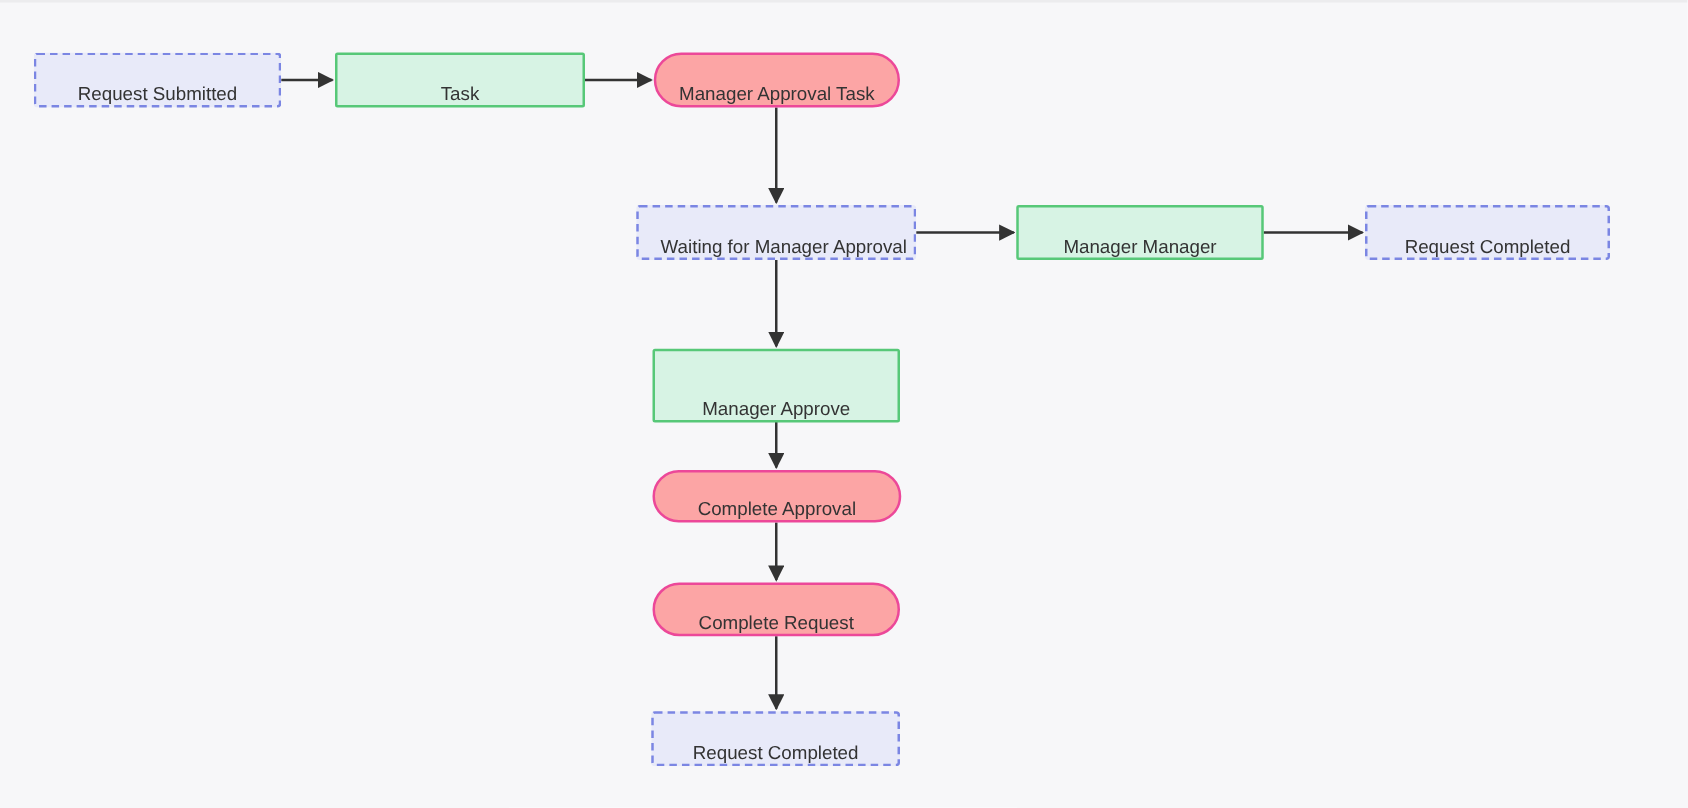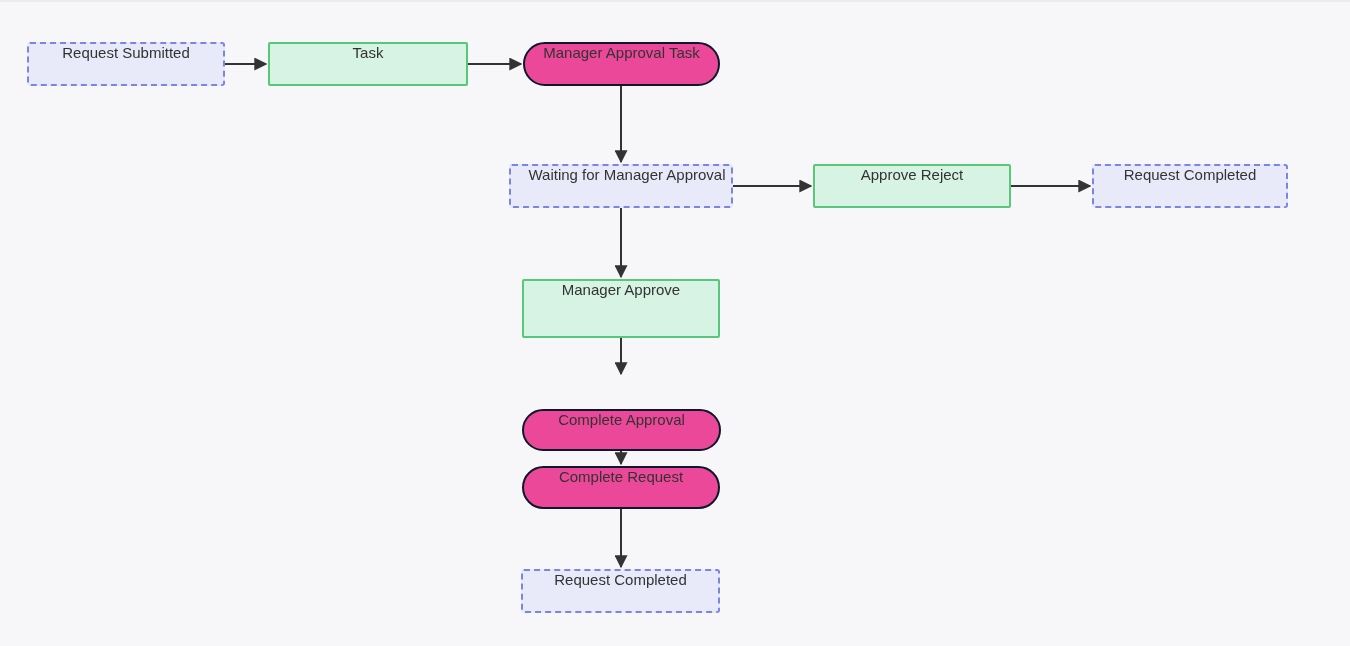--- a/index.html
+++ b/index.html
@@ -14,41 +14,41 @@
   .canvas::before {
     content: "";
     position: absolute;
     left: 0; top: 0; right: 0;
     height: 2px;
     background: #ececee;
   }
   .node {
     position: absolute;
     display: flex;
-    align-items: flex-start;
+    align-items: flex-end;
     justify-content: center;
     box-sizing: border-box;
     font-size: 15px;
     color: #333333;
     text-align: center;
     white-space: nowrap;
   }
   .node-state {
     background: #e8eaf9;
     border: 2px dashed #7b86e3;
     border-radius: 3px;
   }
   .node-action {
     background: #d7f3e4;
     border: 2px solid #57c878;
     border-radius: 2px;
   }
   .node-task {
-    background: #ec4899;
-    border: 2px solid #0f172a;
+    background: #fca5a5;
+    border: 2px solid #ec4899;
     border-radius: 22px;
   }
   .edges-layer {
     position: absolute;
     left: 0; top: 0;
     width: 1350px;
     height: 646px;
     pointer-events: none;
   }
 </style>
@@ -84,32 +84,32 @@
 
   <div class="node node-task" style="left:523px; top:42px; width:197px; height:44px;">
     <span>Manager Approval Task</span>
   </div>
 
   <div class="node node-state" style="left:509px; top:164px; width:224px; height:44px;padding-left:12px;">
     <span>Waiting for Manager Approval</span>
   </div>
 
   <div class="node node-action" style="left:813px; top:164px; width:198px; height:44px;">
-    <span>Approve Reject</span>
+    <span>Manager Manager</span>
   </div>
 
   <div class="node node-state" style="left:1092px; top:164px; width:196px; height:44px;">
     <span>Request Completed</span>
   </div>
 
   <div class="node node-action" style="left:522px; top:279px; width:198px; height:59px;">
     <span>Manager Approve</span>
   </div>
 
-  <div class="node node-task" style="left:522px; top:376px; width:199px; height:42px;margin-top:33px;">
+  <div class="node node-task" style="left:522px; top:376px; width:199px; height:42px;">
     <span>Complete Approval</span>
   </div>
 
   <div class="node node-task" style="left:522px; top:466px; width:198px; height:43px;">
     <span>Complete Request</span>
   </div>
 
   <div class="node node-state" style="left:521px; top:569px; width:199px; height:44px;">
     <span>Request Completed</span>
   </div>

